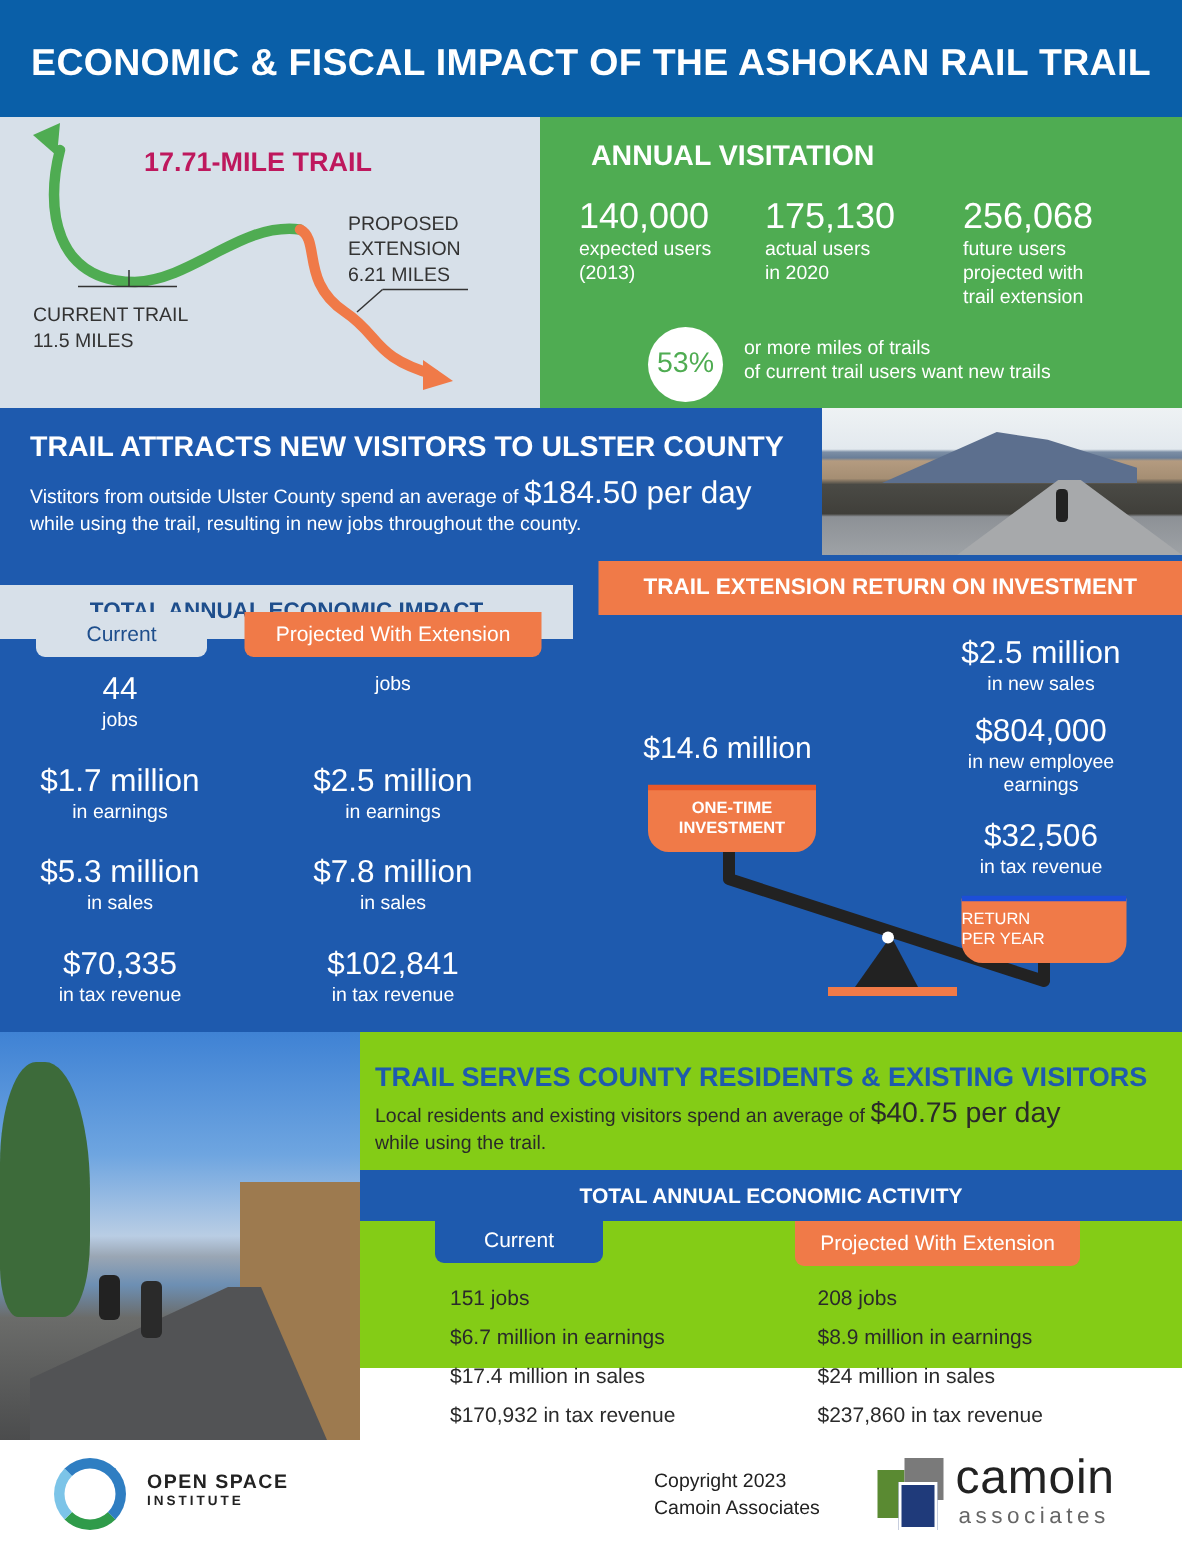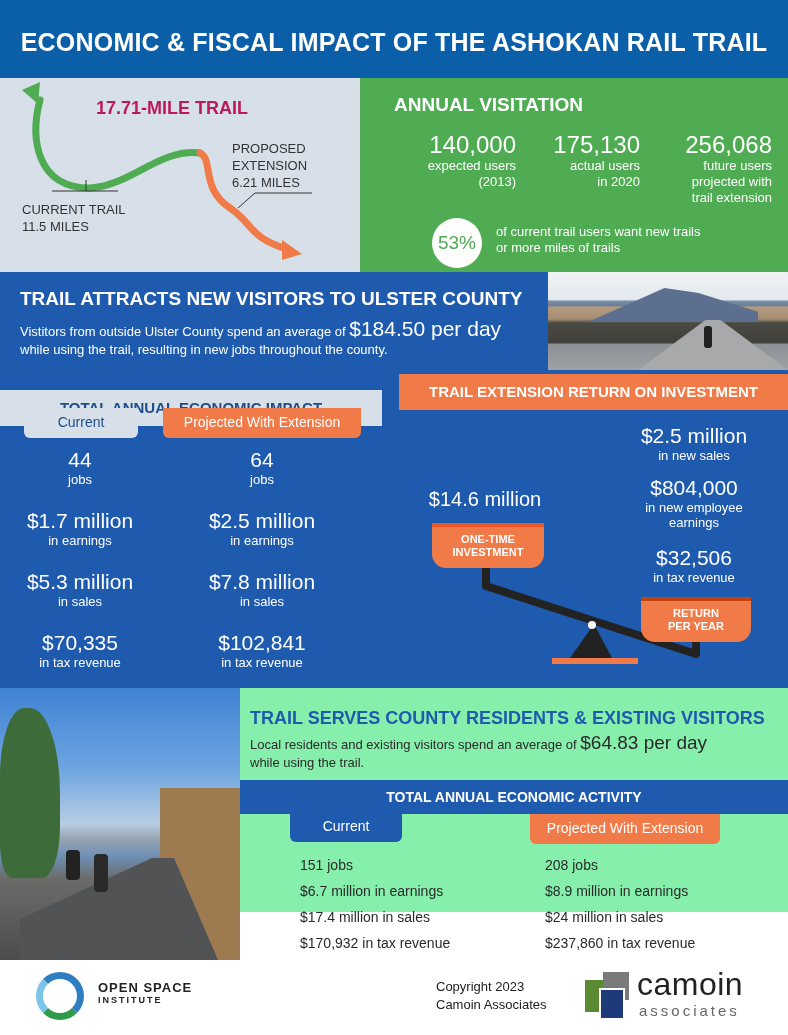--- a/index.html
+++ b/index.html
@@ -10,21 +10,21 @@
   .header .title { position: absolute; left: 0; top: 28px; width: 788px; text-align: center; color: #fff; font-size: 25px; font-weight: bold; letter-spacing: 0.2px; }
 
   .trail-map { position: absolute; left: 0; top: 78px; width: 360px; height: 194px; background: #d7e0e9; }
   .trail-map .map-title { position: absolute; left: 96px; top: 20px; font-size: 18px; font-weight: bold; color: #be185d; }
   .trail-map .ext-label { position: absolute; left: 232px; top: 62px; width: 100px; text-align: left; font-size: 13px; color: #333; line-height: 17px; }
   .trail-map .cur-label { position: absolute; left: 22px; top: 123px; width: 126px; font-size: 13px; color: #333; line-height: 17px; }
   .trail-map svg { position: absolute; left: 0; top: 0; }
 
   .visitation { position: absolute; left: 360px; top: 78px; width: 428px; height: 194px; background: #4fac52; color: #fff; }
   .visitation .v-title { position: absolute; left: 34px; top: 16px; font-size: 19px; font-weight: bold; }
-  .visitation .stat { position: absolute; top: 54px; width: 130px; text-align: right; }
+  .visitation .stat { position: absolute; top: 54px; width: 130px; text-align: left; }
   .visitation .stat .num { font-size: 24px; line-height: 26px; }
   .visitation .stat .lbl { font-size: 13px; line-height: 16px; }
   .visitation .pct-circle { position: absolute; left: 72px; top: 140px; width: 50px; height: 50px; border-radius: 50%; background: #fff; color: #4fac52; font-size: 19px; text-align: center; line-height: 50px; }
   .visitation .pct-text { position: absolute; left: 136px; top: 146px; font-size: 13px; line-height: 16px; }
 
   .attracts { position: absolute; left: 0; top: 272px; width: 548px; height: 98px; background: #1e5aae; color: #fff; }
   .attracts .a-title { position: absolute; left: 20px; top: 16px; font-size: 19px; font-weight: bold; }
   .attracts .a-text { position: absolute; left: 20px; top: 48px; font-size: 13px; line-height: 18px; width: 520px; }
   .attracts .big { font-size: 21px; }
 
@@ -45,32 +45,32 @@
   .impact-col .lbl { font-size: 13px; line-height: 16px; }
 
   .roi-header { position: absolute; left: 399px; top: 374px; width: 389px; height: 36px; background: #f07a48; color: #fff; font-weight: bold; font-size: 15px; text-align: center; line-height: 36px; }
   .roi-invest-num { position: absolute; left: 415px; top: 488px; width: 140px; text-align: center; color: #fff; font-size: 20px; }
   .roi-right { position: absolute; left: 622px; top: 424px; width: 144px; text-align: center; color: #fff; }
   .roi-right .num { font-size: 21px; line-height: 24px; }
   .roi-right .lbl { font-size: 13px; line-height: 15px; }
   .roi-right .r1 { height: 52px; }
   .roi-right .r2 { height: 70px; }
   .pan-left { position: absolute; left: 432px; top: 523px; width: 112px; height: 45px; background: #f07a48; border-radius: 0 0 14px 14px; border-top: 4px solid #e8582a; color: #fff; font-size: 11px; font-weight: bold; text-align: center; line-height: 13px; padding-top: 6px; }
-  .pan-right { position: absolute; left: 641px; top: 597px; width: 110px; height: 45px; background: #f07a48; border-radius: 0 0 14px 14px; border-top: 4px solid #c2410c; color: #fff; font-size: 11px; font-weight: bold; text-align: center; line-height: 13px; padding-top: 6px; }
+  .pan-right { position: absolute; left: 641px; top: 597px; width: 110px; height: 45px; background: #f07a48; border-radius: 0 0 14px 14px; border-top: 4px solid #1d4ed8; color: #fff; font-size: 11px; font-weight: normal; line-height: 13px; padding-top: 6px; }
   .scale-svg { position: absolute; left: 390px; top: 560px; }
 
   .photo2 { position: absolute; left: 0; top: 688px; width: 240px; height: 272px; overflow: hidden;
     background: linear-gradient(180deg, #3f82d4 0%, #6ea5e0 30%, #b9cde4 50%, #9aa6b4 55%, #6d8fb3 62%, #6b6c6a 70%, #4b4c4d 100%); }
   .photo2 .tree { position: absolute; left: 0; top: 20px; width: 60px; height: 170px; background: #3d6b3a; border-radius: 40% 50% 30% 20%; }
   .photo2 .leaves { position: absolute; left: 160px; top: 100px; width: 80px; height: 172px; background: #9d7a4f; }
   .photo2 .path { position: absolute; left: 20px; top: 170px; width: 220px; height: 102px; background: #525355; clip-path: polygon(60% 0, 70% 0, 90% 100%, 0 100%, 0 60%); }
   .photo2 .bike1 { position: absolute; left: 66px; top: 162px; width: 14px; height: 30px; background: #222; border-radius: 4px; }
   .photo2 .bike2 { position: absolute; left: 94px; top: 166px; width: 14px; height: 38px; background: #2a2a2a; border-radius: 4px; }
 
-  .serves { position: absolute; left: 240px; top: 688px; width: 548px; height: 224px; background: #86efac; }
+  .serves { position: absolute; left: 240px; top: 688px; width: 548px; height: 224px; background: #84cc16; }
   .serves .s-title { position: absolute; left: 10px; top: 20px; font-size: 18px; font-weight: bold; color: #1e5aae; }
   .serves .s-text { position: absolute; left: 10px; top: 46px; font-size: 13px; line-height: 18px; color: #2a2a2a; width: 530px; }
   .serves .big { font-size: 19px; }
   .serves .act-header { position: absolute; left: 0; top: 92px; width: 548px; height: 34px; background: #1e5aae; color: #fff; font-weight: bold; font-size: 14px; text-align: center; line-height: 34px; }
   .serves .tab-cur { position: absolute; left: 50px; top: 126px; width: 112px; height: 28px; background: #1e5aae; color: #fff; font-size: 14px; text-align: center; line-height: 24px; border-radius: 0 0 6px 6px; }
   .serves .tab-proj { position: absolute; left: 290px; top: 126px; width: 190px; height: 30px; background: #f07a48; color: #fff; font-size: 14px; text-align: center; line-height: 28px; border-radius: 0 0 6px 6px; }
   .serves .list { position: absolute; top: 164px; color: #2a2a2a; font-size: 14px; line-height: 26px; }
 
   .footer { position: absolute; left: 0; top: 960px; width: 788px; height: 75px; background: #fff; }
   .osi-ring { position: absolute; left: 36px; top: 12px; width: 48px; height: 48px; border-radius: 50%; border: 7px solid #2f7ec2; border-bottom-color: #2f9b4a; border-left-color: #7cc4e8; }
@@ -128,22 +128,22 @@
     <div class="lbl">in 2020</div>
   </div>
   <div class="stat" style="left:282px">
     <div class="num">256,068</div>
     <div class="lbl">future users</div>
     <div class="lbl">projected with</div>
     <div class="lbl">trail extension</div>
   </div>
   <div class="pct-circle">53%</div>
   <div class="pct-text">
+    <div>or more miles of trails</div>
     <div>of current trail users want new trails</div>
-    <div>or more miles of trails</div>
   </div>
 </div>
 
 <div class="attracts">
   <div class="a-title">TRAIL ATTRACTS NEW VISITORS TO ULSTER COUNTY</div>
   <div class="a-text">
     <span>Vistitors from outside Ulster County spend an average of </span><span class="big">$184.50 per day</span><br>
     <span>while using the trail, resulting in new jobs throughout the county.</span>
   </div>
 </div>
@@ -172,21 +172,20 @@
       <div class="num">$5.3 million</div>
       <div class="lbl">in sales</div>
     </div>
   <div class="item">
       <div class="num">$70,335</div>
       <div class="lbl">in tax revenue</div>
     </div>
 </div>
 <div class="impact-col" style="left:182px">
   <div class="item">
-      <div class="num">64</div>
       <div class="lbl">jobs</div>
     </div>
   <div class="item">
       <div class="num">$2.5 million</div>
       <div class="lbl">in earnings</div>
     </div>
   <div class="item">
       <div class="num">$7.8 million</div>
       <div class="lbl">in sales</div>
     </div>
@@ -232,21 +231,21 @@
   <div class="tree"></div>
   <div class="leaves"></div>
   <div class="path"></div>
   <div class="bike1"></div>
   <div class="bike2"></div>
 </div>
 
 <div class="serves">
   <div class="s-title">TRAIL SERVES COUNTY RESIDENTS &amp; EXISTING VISITORS</div>
   <div class="s-text">
-    <span>Local residents and existing visitors spend an average of </span><span class="big">$64.83 per day</span><br>
+    <span>Local residents and existing visitors spend an average of </span><span class="big">$40.75 per day</span><br>
     <span>while using the trail.</span>
   </div>
   <div class="act-header">TOTAL ANNUAL ECONOMIC ACTIVITY</div>
   <div class="tab-cur">Current</div>
   <div class="tab-proj">Projected With Extension</div>
   <div class="list" style="left:60px">
     <div>151 jobs</div>
     <div>$6.7 million in earnings</div>
     <div>$17.4 million in sales</div>
     <div>$170,932 in tax revenue</div>

